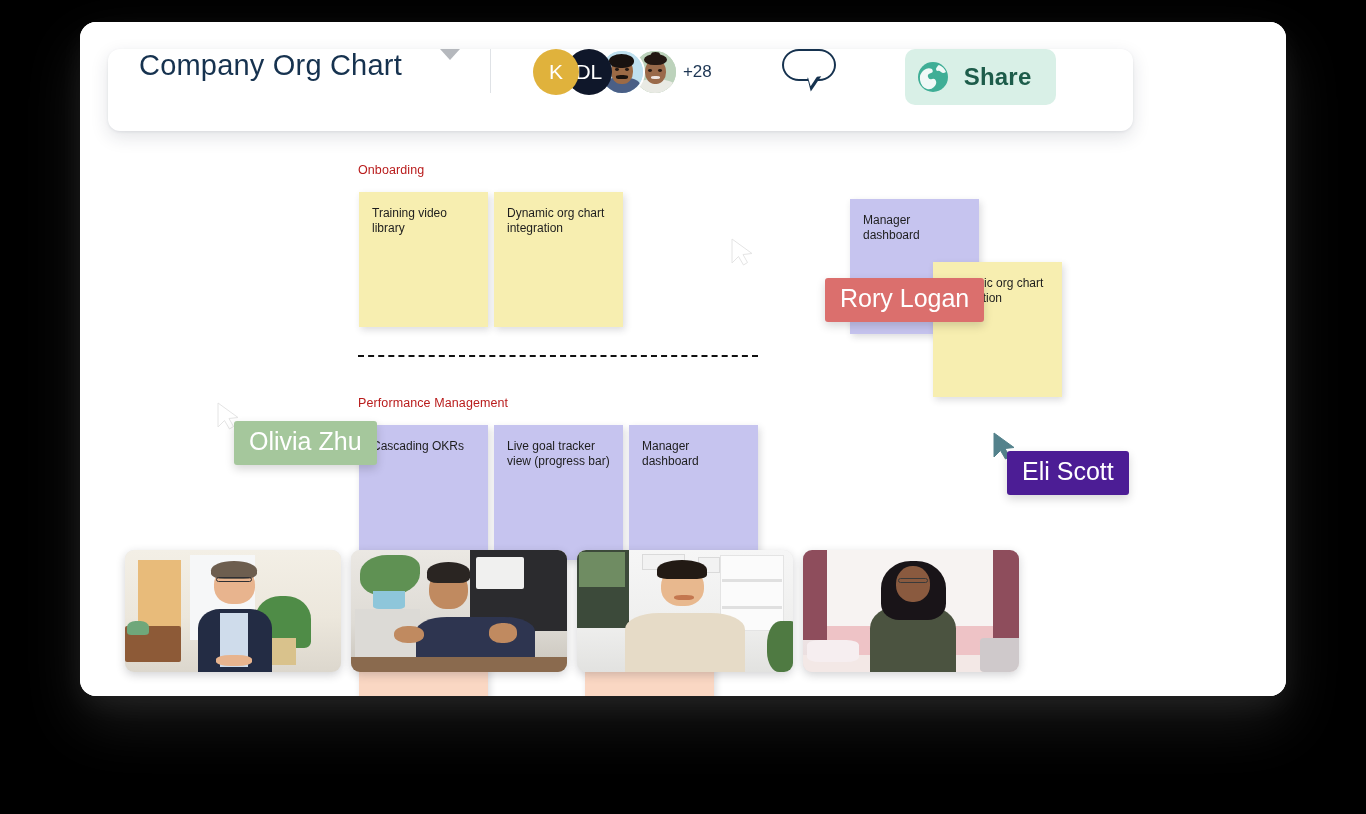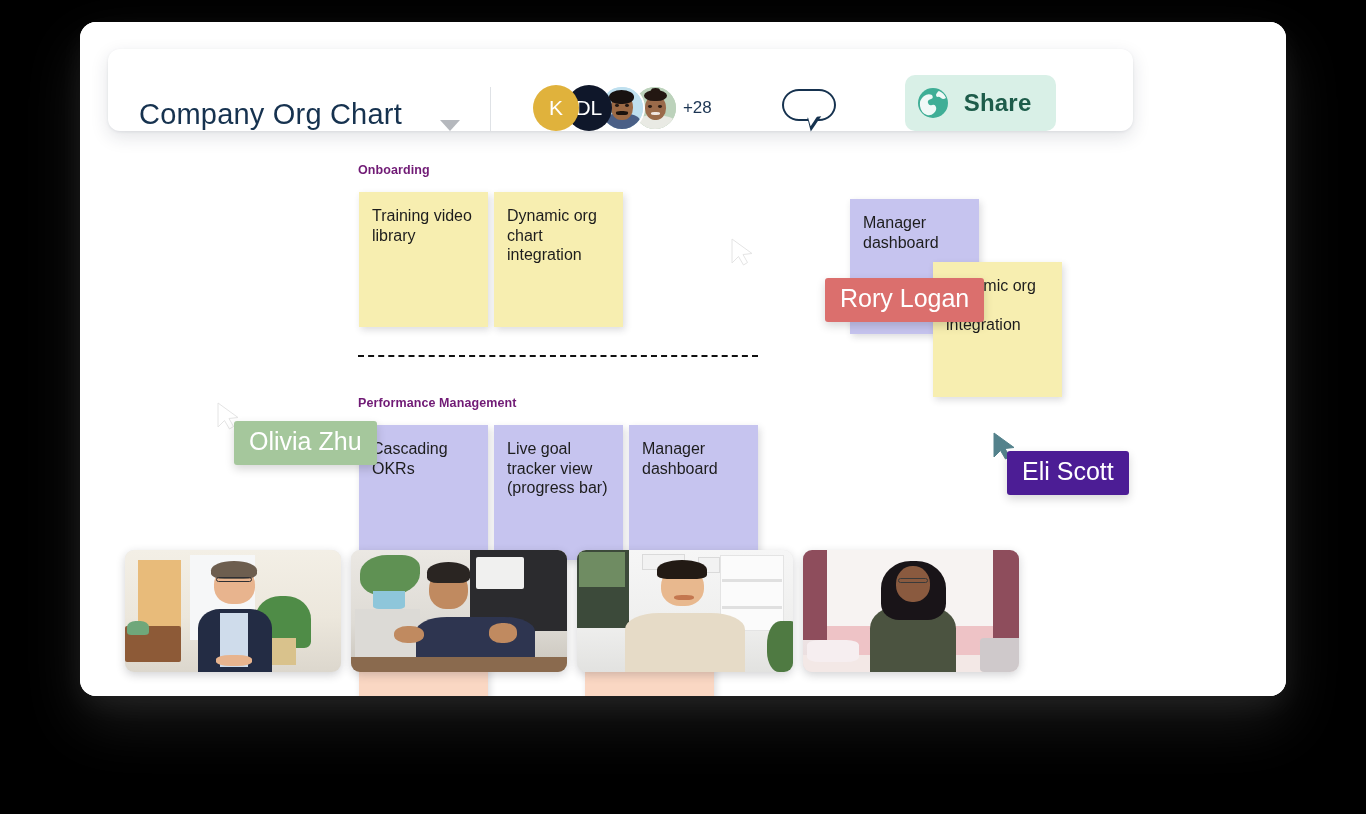--- a/index.html
+++ b/index.html
@@ -30,21 +30,21 @@
   }
 
   
   #header-card {
     position: absolute;
     left: 28px; top: 27px;
     width: 1025px; height: 82px;
     background: #ffffff;
     border-radius: 12px;
     box-shadow: 0 6px 18px rgba(30,40,60,0.13), 0 1px 3px rgba(30,40,60,0.08);
-    display: flex; align-items: flex-end;
+    display: flex; align-items: flex-start;
     z-index: 40;
   }
   #doc-title {
     margin-left: 31px;
     font-size: 29px;
     color: #16324f;
     letter-spacing: .2px;
     white-space: nowrap;
   }
   #title-caret {
@@ -119,27 +119,27 @@
     background:#d9f0e7; border-radius:10px;
     padding: 0 25px 0 11px;
     cursor:pointer;
   }
   #globe-icon { width:34px; height:34px; position:relative; }
   #share-label { margin-left:14px; font-size:24px; color:#1d5c4a; font-weight:600; letter-spacing:.2px; }
 
   
   .section-title {
     position:absolute;
-    font-size: 12.5px; font-weight: 700; color:#701a75;
+    font-size: 12.5px; font-weight: 400; color:#b91c1c;
     letter-spacing: .1px;
   }
   .note {
     position:absolute;
     padding: 14px 13px;
-    font-size: 16px;
+    font-size: 12px;
     line-height: 1.22;
     color:#1d1d1d;
     box-shadow: 2px 3px 7px rgba(40,40,50,0.16);
   }
   .note.yellow { background:#f7eeb0; }
   .note.purple { background:#c6c4ef; }
   .note.peach  { background:#fad7c3; }
 
   #dashed-divider {
     position:absolute; left:278px; top:333px; width:400px; height:0;

